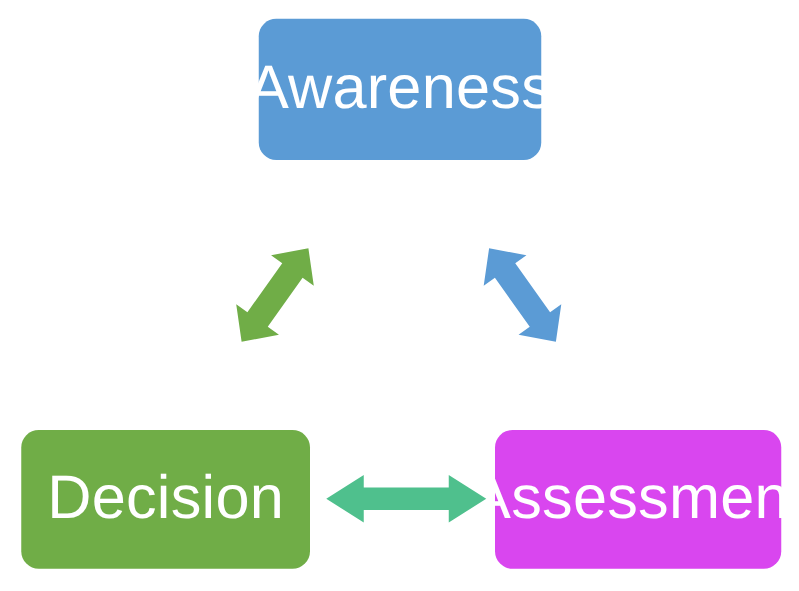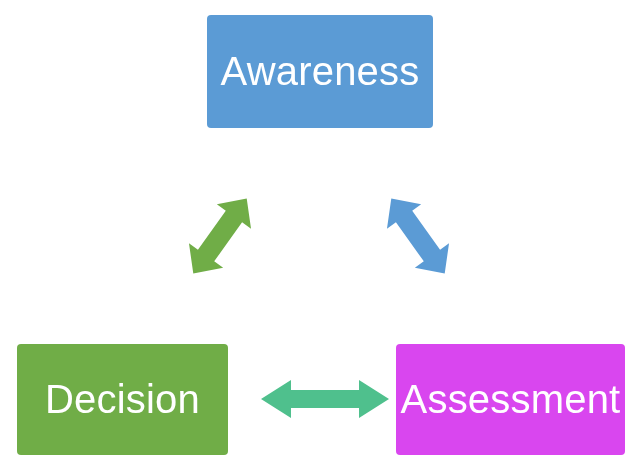--- a/index.html
+++ b/index.html
@@ -16,41 +16,41 @@
     width: 639px;
     height: 473px;
     background: #ffffff;
     overflow: hidden;
   }
   .node {
     position: absolute;
     display: flex;
     align-items: center;
     justify-content: center;
-    border-radius: 4px;
+    border-radius: 14px;
     color: #ffffff;
     font-family: "Liberation Sans", sans-serif;
     font-weight: 400;
-    font-size: 40px;
+    font-size: 49px;
     line-height: 1;
     letter-spacing: 0.2px;
     white-space: nowrap;
     -webkit-font-smoothing: antialiased;
   }
   #node-awareness {
     left: 207px;
     top: 15px;
     width: 226px;
     height: 113px;
     background: #5b9bd5;
   }
   #node-decision {
     left: 17px;
     top: 344px;
-    width: 211px;
+    width: 231px;
     height: 111px;
     background: #70ad47;
   }
   #node-assessment {
     left: 396px;
     top: 344px;
     width: 229px;
     height: 111px;
     background: #d946ef;
   }

